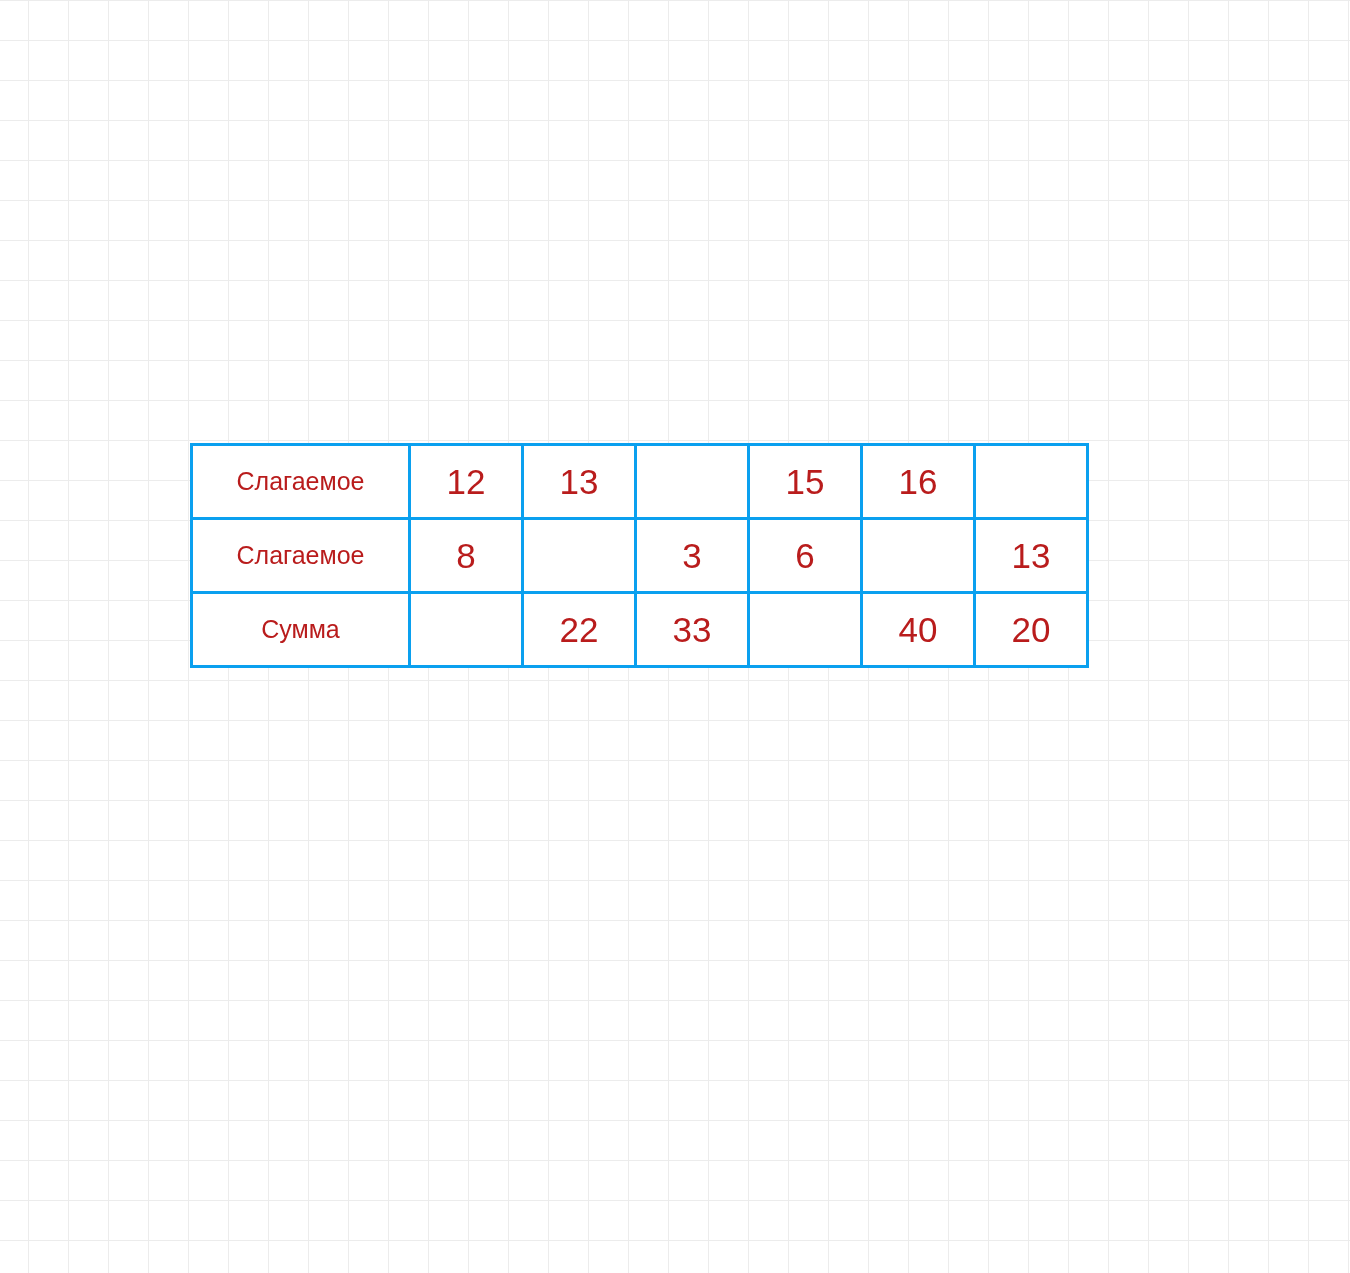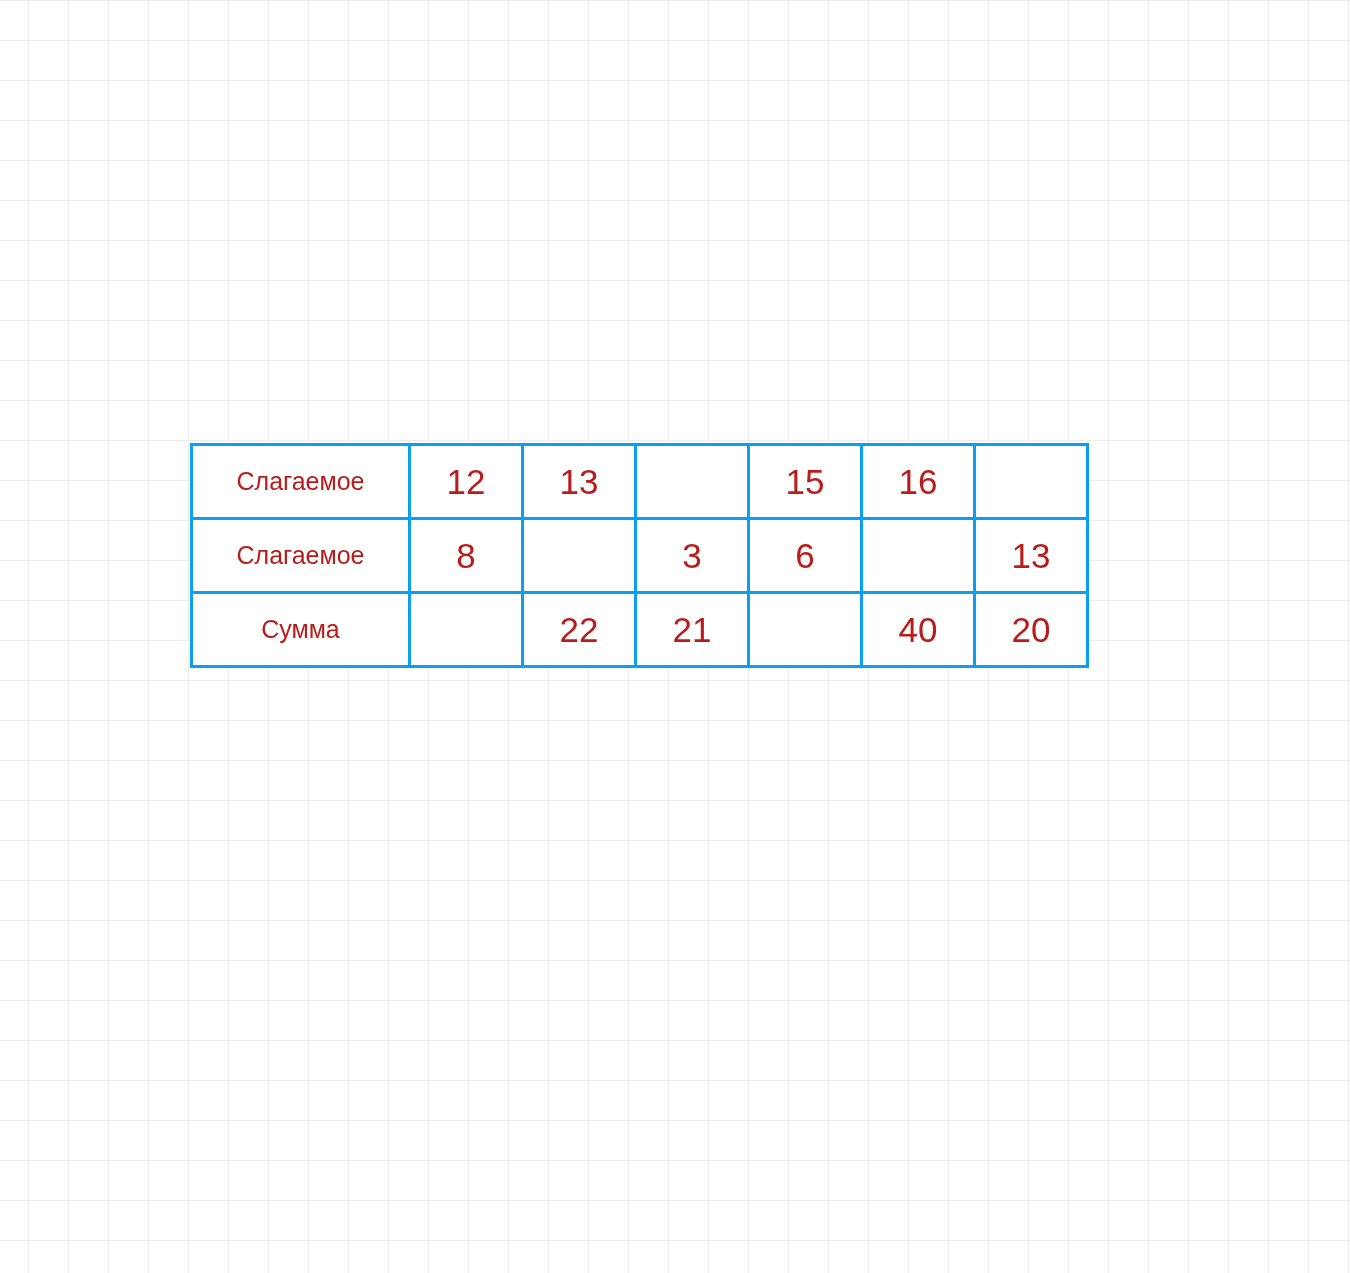--- a/index.html
+++ b/index.html
@@ -74,20 +74,20 @@
         <td></td>
         <td>3</td>
         <td>6</td>
         <td></td>
         <td>13</td>
       </tr>
       <tr>
         <th>Сумма</th>
         <td></td>
         <td>22</td>
-        <td>21</td>
+        <td>33</td>
         <td></td>
         <td>40</td>
         <td>20</td>
       </tr>
     </tbody>
   </table>
 </div>
 
 </body></html>

